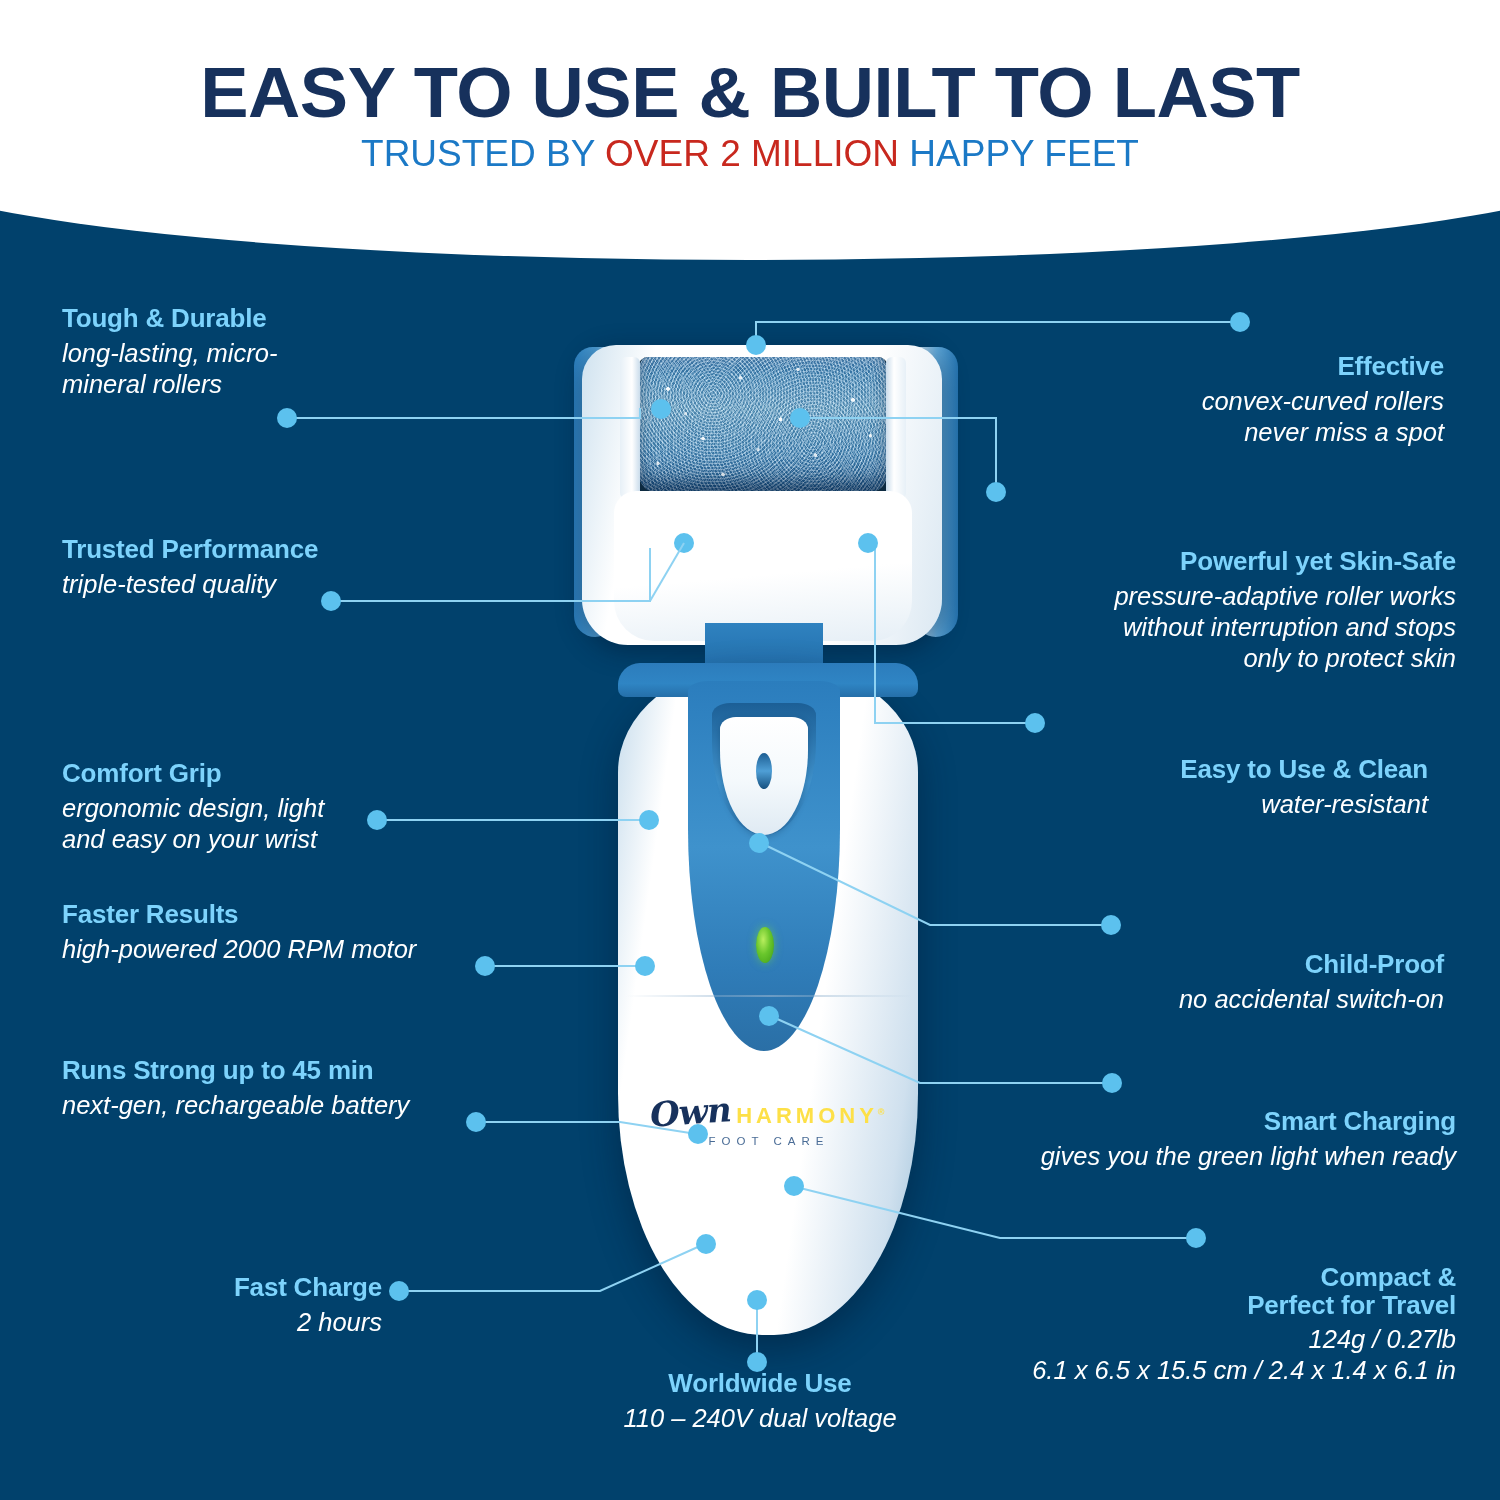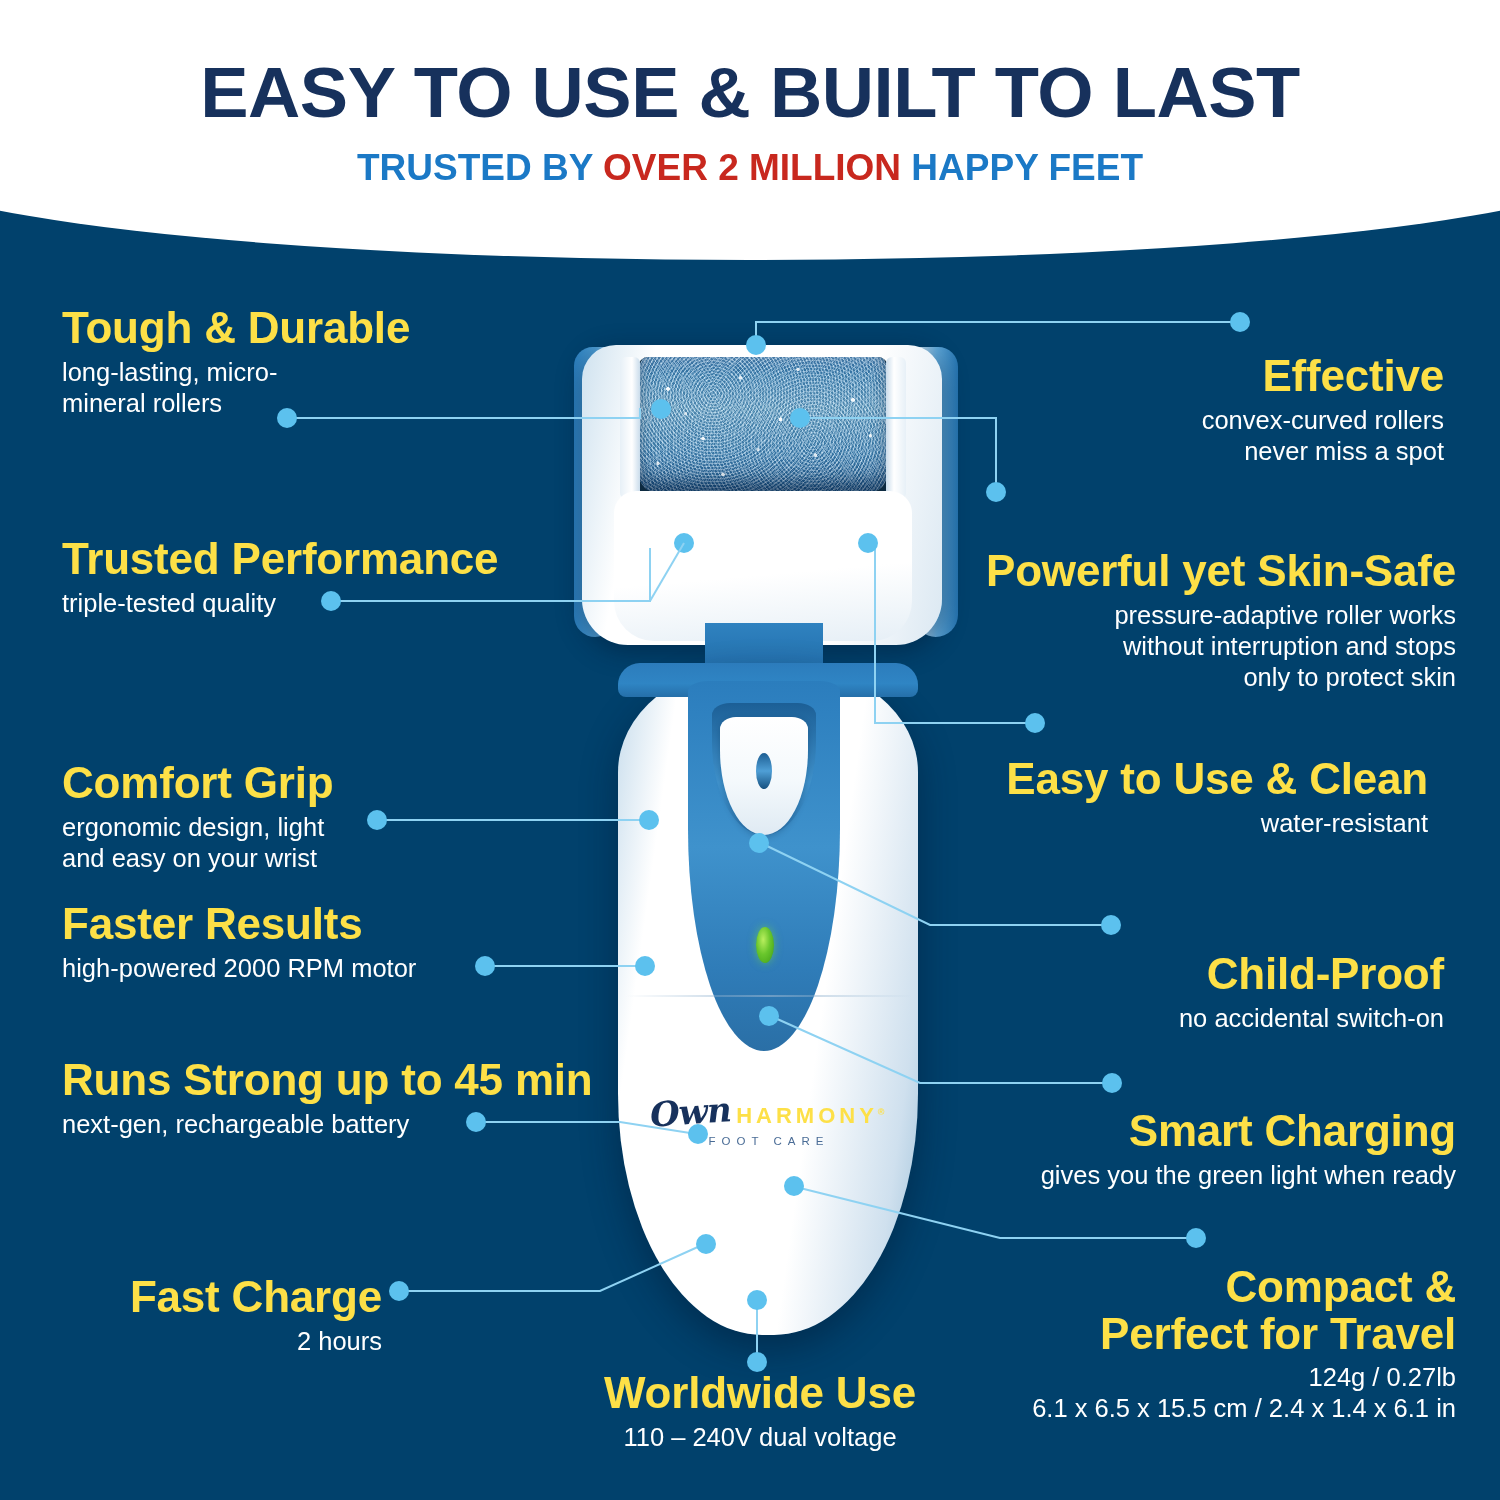--- a/index.html
+++ b/index.html
@@ -27,22 +27,21 @@
     text-align:center; z-index:6;
   }
   #main-title {
     margin-top:52px;
     font-size:71px; font-weight:bold; letter-spacing:-0.5px;
     color:#17315c;
     font-family:"Liberation Sans", sans-serif;
     transform:scaleX(1.02);
   }
   #sub-title {
-    margin-top:14px;
-    font-size:37px; font-weight:bold; letter-spacing:0px;
+    font-size:37px; font-weight:normal; letter-spacing:0px;
     color:#1b79c6;
   }
   #sub-title .red { color:#c8281e; }
 
   
   #device {
     position:absolute; left:560px; top:335px; width:410px; height:1010px;
     z-index:2;
   }
   
@@ -173,27 +172,27 @@
   }
   #logo-reg { font-size:9px; vertical-align:super; }
   #logo-sub {
     margin-top:7px; font-size:11.5px; letter-spacing:6px;
     color:#4a6c96; font-weight:normal;
   }
 
   
   .callout { position:absolute; z-index:4; }
   .c-title {
-    font-size:44px; font-weight:bold; color:#fde047;
+    font-size:26px; font-weight:bold; color:#7dd3fc;
     line-height:1.06; letter-spacing:-0.2px; white-space:nowrap;
   }
   .c-title.wrap { white-space:normal; }
   .c-desc {
     font-size:25.5px; color:#ffffff; line-height:1.22;
-    margin-top:5px; font-weight:normal;
+    margin-top:5px; font-weight:normal;font-style:italic;
   }
   .left { text-align:left; }
   .right { text-align:right;margin-top:48px; }
   .center { text-align:center; }
 
   
   #wires { position:absolute; left:0; top:0; width:1500px; height:1500px; z-index:3; pointer-events:none; }
   .wire { fill:none; stroke:#8ed2f2; stroke-width:2; }
   .dot { fill:#5cc1ee; }
 </style>

